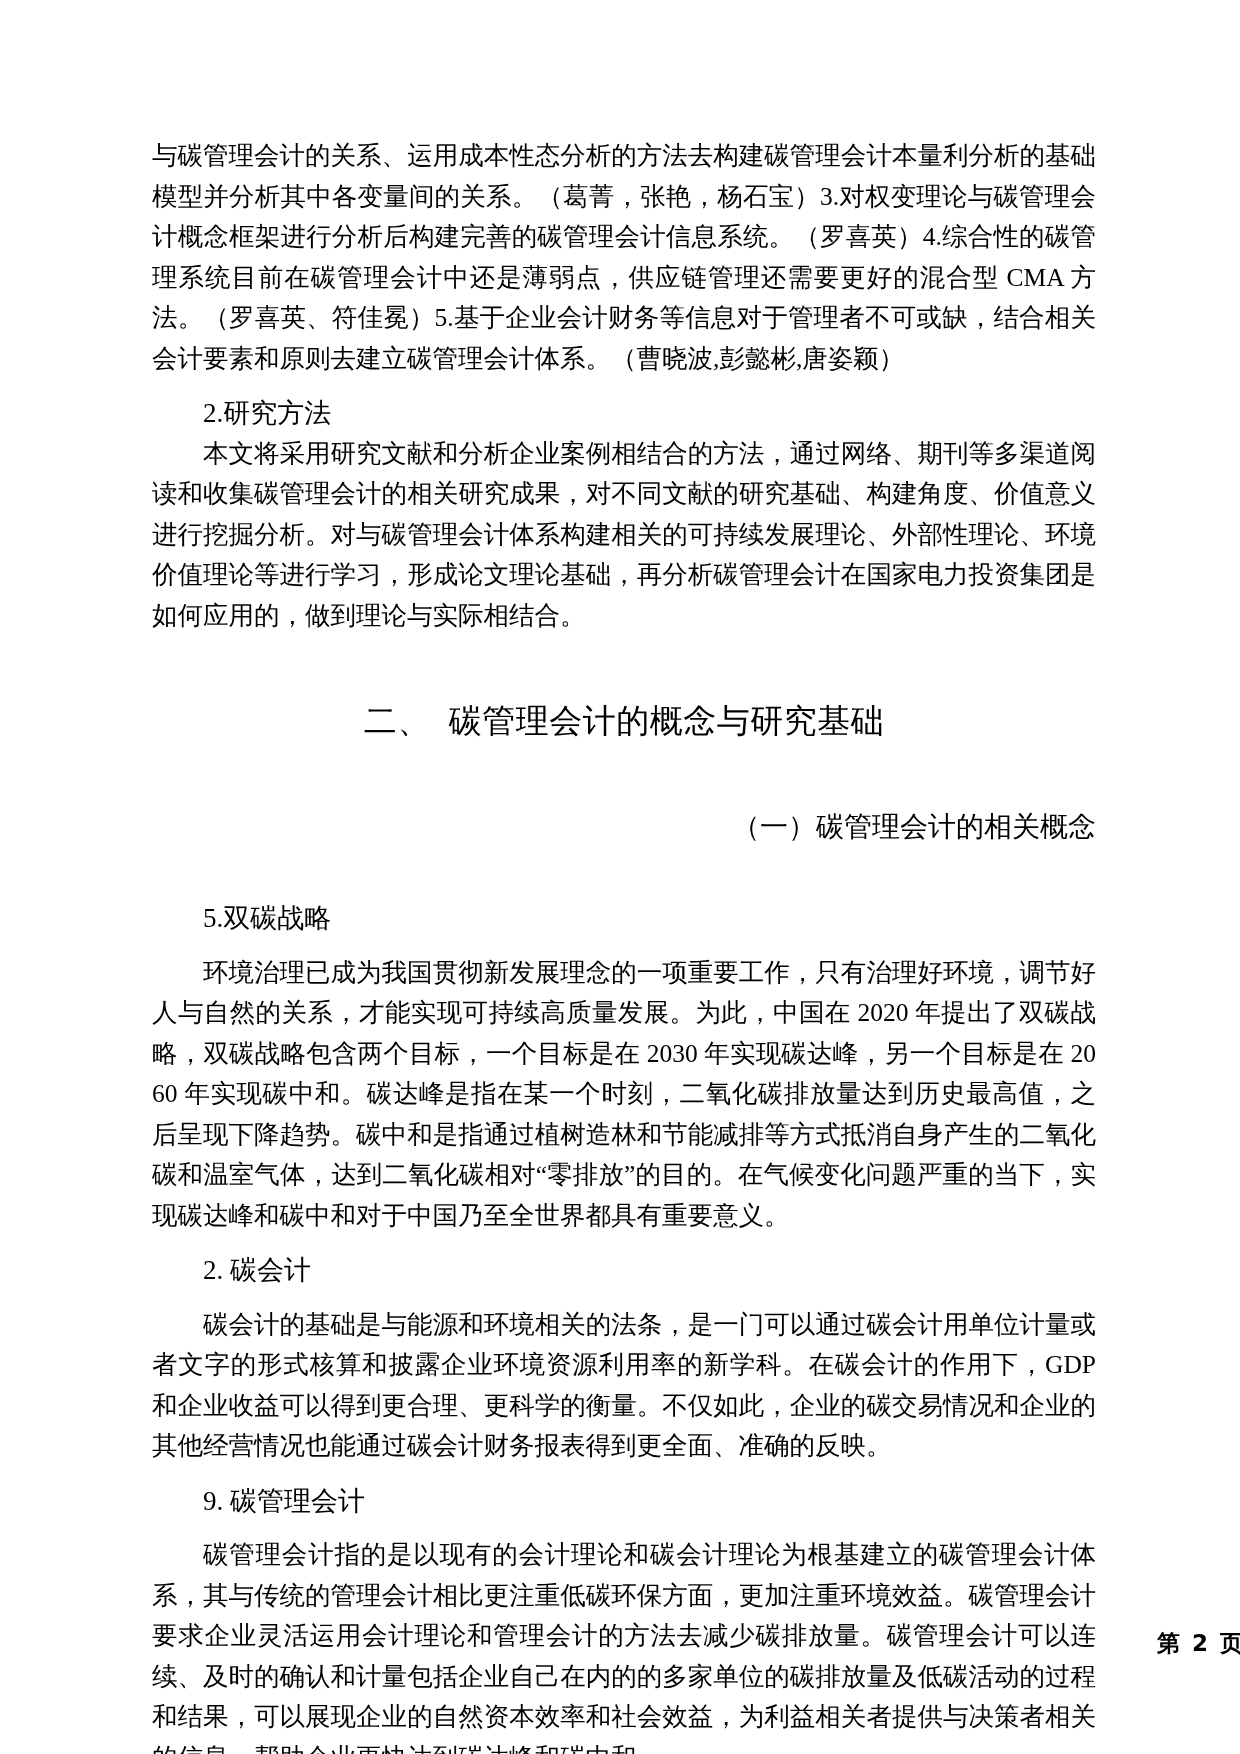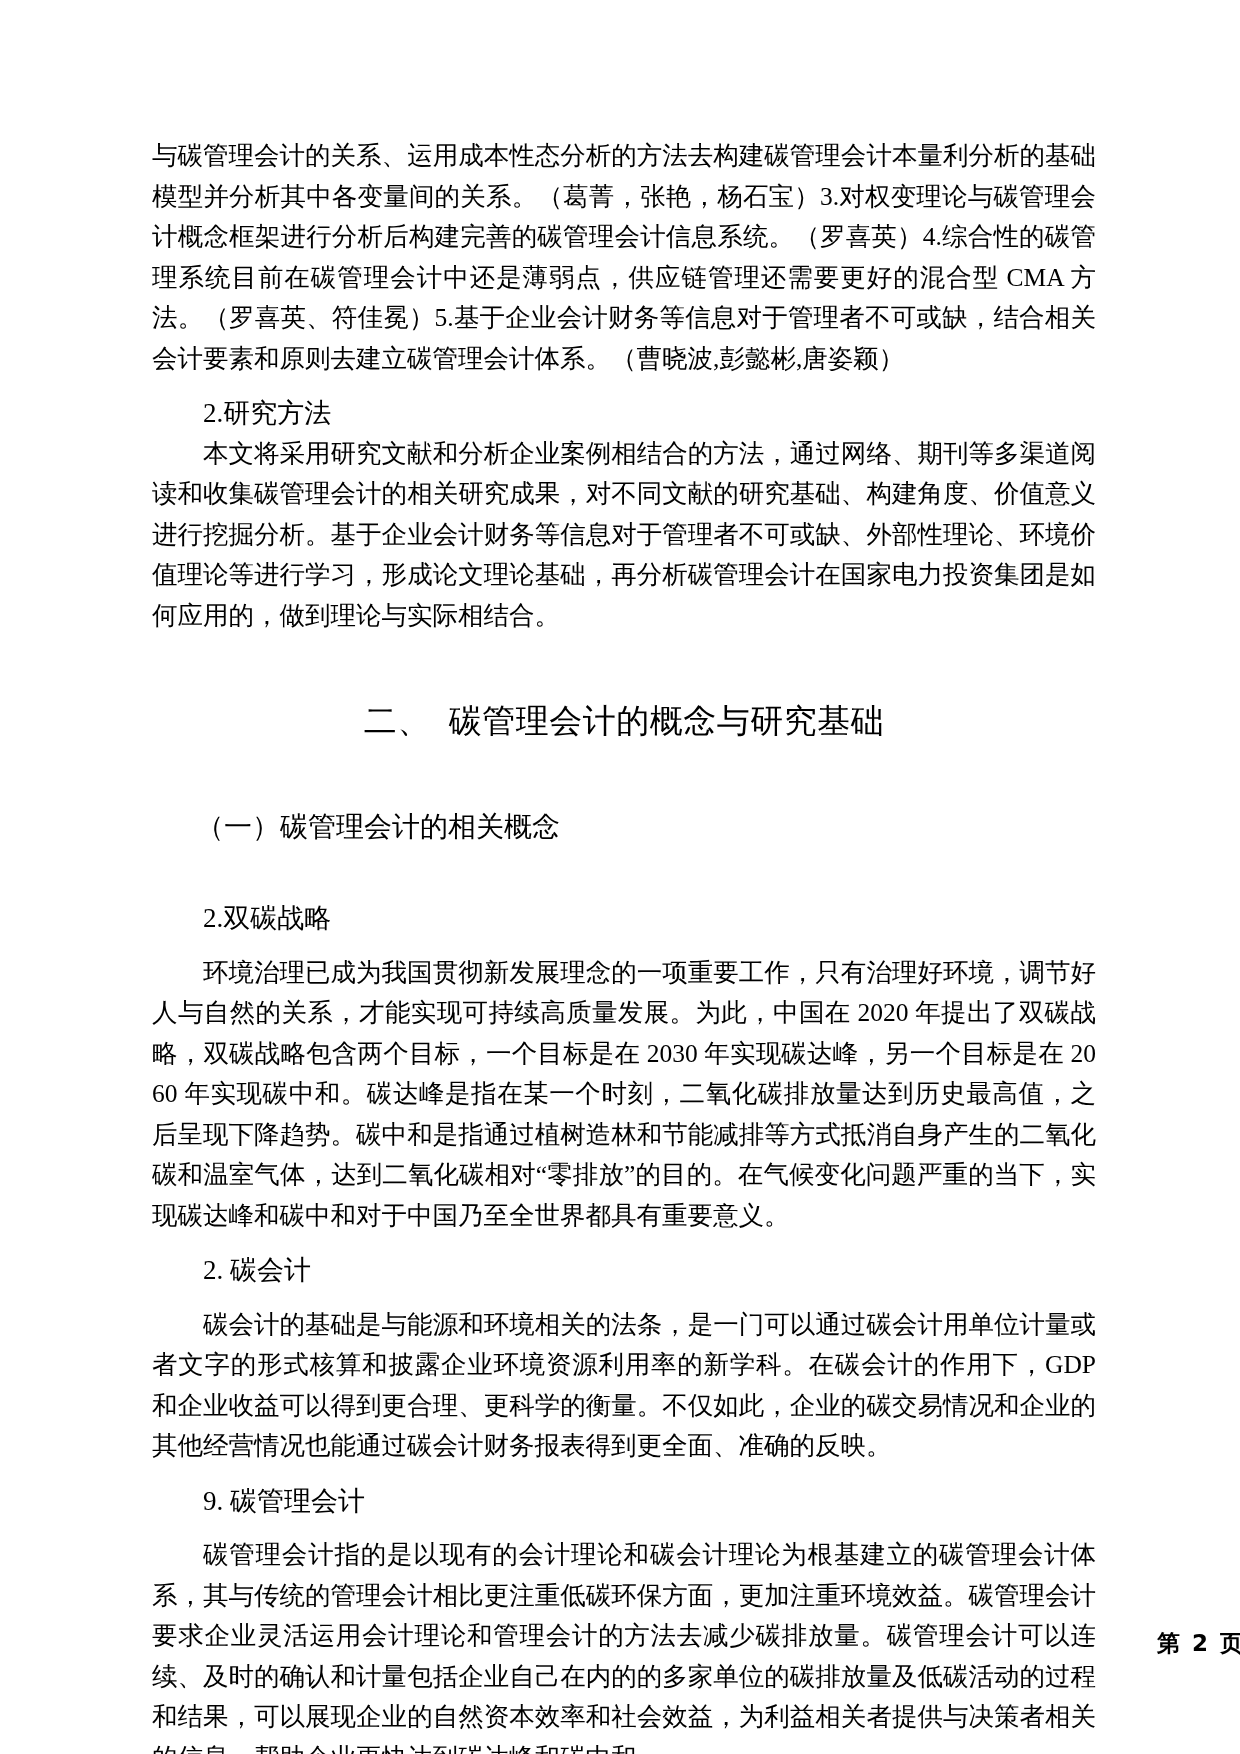--- a/index.html
+++ b/index.html
@@ -65,21 +65,21 @@
   }
   .h1-chapter .num {
     margin-right: 18px;
   }
   
   .h2-section {
     font-family: "DejaVu Sans", "Liberation Sans", sans-serif;
     font-size: 28px;
     line-height: 42px;
     font-weight: normal;
-    text-align: left;
+    text-align: right;
     margin: 0;
     text-indent: 44px;
   }
   .gap-sm { height: 14px; }
   .gap-lg { height: 50px; }
   .gap-xl { height: 62px; }
   .footer {
     position: absolute;
     left: 5px;
     top: 1628px;
@@ -97,35 +97,35 @@
 <div class="page">
 
   <div class="content">
 
     <p class="para noindent">与碳管理会计的关系、运用成本性态分析的方法去构建碳管理会计本量利分析的基础模型并分析其中各变量间的关系。（葛菁，张艳，杨石宝）3.对权变理论与碳管理会计概念框架进行分析后构建完善的碳管理会计信息系统。（罗喜英）4.综合性的碳管理系统目前在碳管理会计中还是薄弱点，供应链管理还需要更好的混合型 CMA 方法。（罗喜英、符佳冕）5.基于企业会计财务等信息对于管理者不可或缺，结合相关会计要素和原则去建立碳管理会计体系。（曹晓波,彭懿彬,唐姿颖）</p>
 
     <div class="gap-sm"></div>
 
     <h3 class="h3">2.研究方法</h3>
 
-    <p class="para indent">本文将采用研究文献和分析企业案例相结合的方法，通过网络、期刊等多渠道阅读和收集碳管理会计的相关研究成果，对不同文献的研究基础、构建角度、价值意义进行挖掘分析。基于企业会计财务等信息对于管理者不可或缺、外部性理论、环境价值理论等进行学习，形成论文理论基础，再分析碳管理会计在国家电力投资集团是如何应用的，做到理论与实际相结合。</p>
+    <p class="para indent">本文将采用研究文献和分析企业案例相结合的方法，通过网络、期刊等多渠道阅读和收集碳管理会计的相关研究成果，对不同文献的研究基础、构建角度、价值意义进行挖掘分析。对与碳管理会计体系构建相关的可持续发展理论、外部性理论、环境价值理论等进行学习，形成论文理论基础，再分析碳管理会计在国家电力投资集团是如何应用的，做到理论与实际相结合。</p>
 
     <div class="gap-xl"></div>
 
     <h1 class="h1-chapter">
       <span class="num">二、</span><span>碳管理会计的概念与研究基础</span>
     </h1>
 
     <div class="gap-xl"></div>
 
     <h2 class="h2-section">（一）碳管理会计的相关概念</h2>
 
     <div class="gap-lg"></div>
 
-    <h3 class="h3">2.双碳战略</h3>
+    <h3 class="h3">5.双碳战略</h3>
 
     <div class="gap-sm"></div>
 
     <p class="para indent">环境治理已成为我国贯彻新发展理念的一项重要工作，只有治理好环境，调节好人与自然的关系，才能实现可持续高质量发展。为此，中国在 2020 年提出了双碳战略，双碳战略包含两个目标，一个目标是在 2030 年实现碳达峰，另一个目标是在 2060 年实现碳中和。碳达峰是指在某一个时刻，二氧化碳排放量达到历史最高值，之后呈现下降趋势。碳中和是指通过植树造林和节能减排等方式抵消自身产生的二氧化碳和温室气体，达到二氧化碳相对“零排放”的目的。在气候变化问题严重的当下，实现碳达峰和碳中和对于中国乃至全世界都具有重要意义。</p>
 
     <div class="gap-sm"></div>
 
     <h3 class="h3">2. 碳会计</h3>
 
     <div class="gap-sm"></div>

